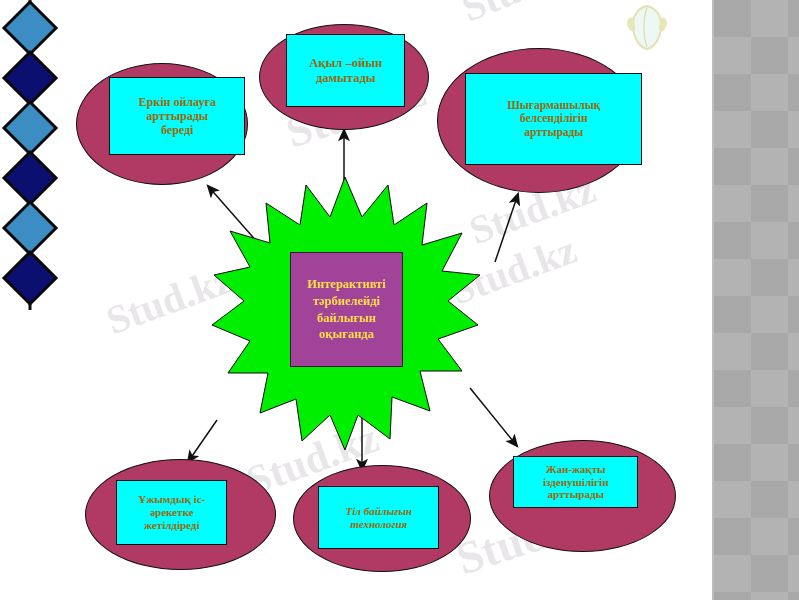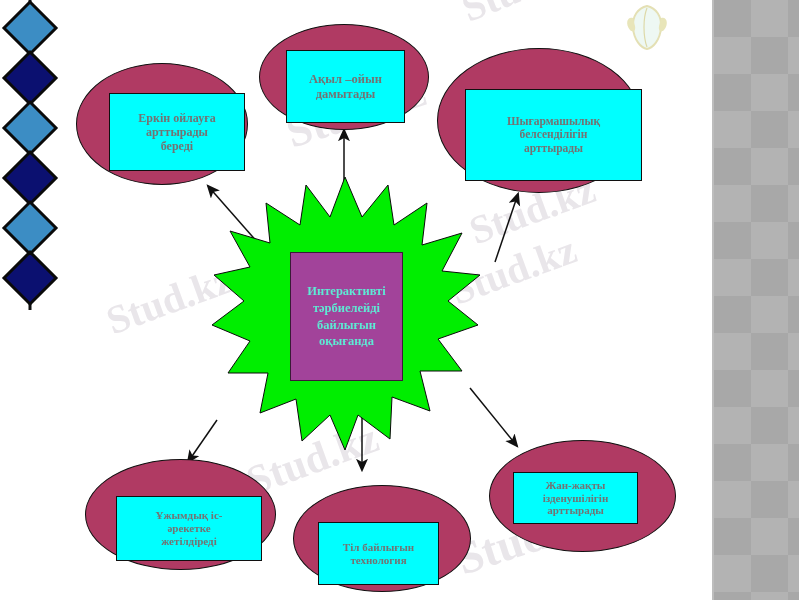--- a/index.html
+++ b/index.html
@@ -78,47 +78,46 @@
   }
   .node .label-box {
     position: absolute;
     background: #00ffff;
     border: 1.5px solid #101010;
     box-sizing: border-box;
     display: flex;
     align-items: center;
     justify-content: center;
     text-align: center;
-    color: #737373;
+    color: #a16207;
     font-weight: bold;
     line-height: 1.18;
     padding: 2px 3px;
-    margin-top: 16px;
   }
   #center-node {
     position: absolute;
     left: 210px;
     top: 175px;
     width: 270px;
     height: 275px;
   }
   #center-box {
     position: absolute;
     left: 80px;
     top: 77px;
     width: 113px;
-    height: 129px;
+    height: 115px;
     background: #a2439a;
     border: 1px solid #3a1a38;
     box-sizing: border-box;
     display: flex;
     flex-direction: column;
     align-items: center;
     justify-content: center;
-    color: #5eead4;
+    color: #fde047;
     font-weight: bold;
     font-size: 12.5px;
     line-height: 1.33;
     text-align: center;
     padding: 2px;
   }
   #center-box div { white-space: nowrap; }
 </style>
 </head>
 <body>
@@ -220,30 +219,30 @@
       <span>
         <span>Шығармашылық</span><br>
         <span>белсенділігін</span><br>
         <span>арттырады</span>
       </span>
     </div>
   </div>
 
   <div class="node" id="node-bottom-left" style="left:85px;top:459px;width:191px;height:111px;">
     <div class="ellipse"></div>
-    <div class="label-box" style="left:31px;top:21px;width:146px;height:65px;font-size:11px;">
+    <div class="label-box" style="left:31px;top:21px;width:111px;height:65px;font-size:11px;">
       <span>
         <span>Ұжымдық іс-</span><br>
         <span>әрекетке</span><br>
         <span>жетілдіреді</span>
       </span>
     </div>
   </div>
 
-  <div class="node" id="node-bottom-center" style="left:293px;top:485px;width:178px;height:107px;">
+  <div class="node" id="node-bottom-center" style="left:293px;top:465px;width:178px;height:107px;font-style:italic;">
     <div class="ellipse"></div>
     <div class="label-box" style="left:25px;top:21px;width:121px;height:63px;font-size:11px;">
       <span>
         <span>Тіл байлығын</span><br>
         <span>технология</span>
       </span>
     </div>
   </div>
 
   <div class="node" id="node-bottom-right" style="left:489px;top:440px;width:187px;height:112px;">

